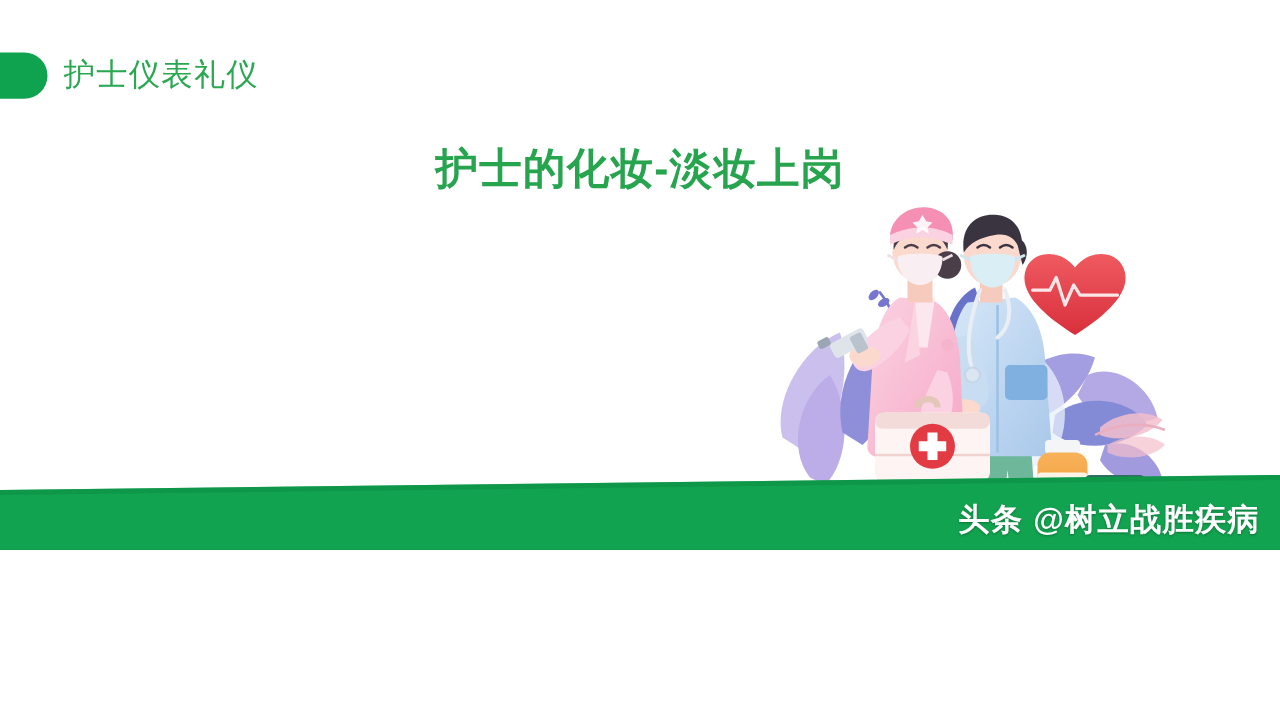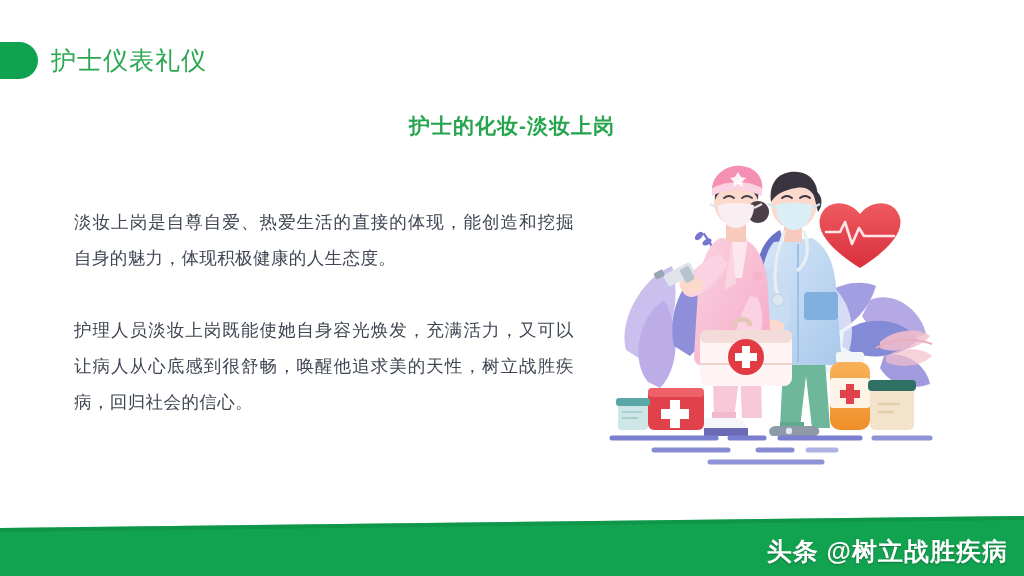--- a/index.html
+++ b/index.html
@@ -9,21 +9,21 @@
   }
   body {
     width: 1024px;
     height: 576px;
     overflow: hidden;
     font-family: "Liberation Sans", "DejaVu Sans", sans-serif;
   }
   .slide {
     position: relative;
     width: 1024px;
-    height: 576px;
+    height: 440px;
     background: #ffffff;
     overflow: hidden;
   }
 
   
   .header {
     position: absolute;
     left: 0;
     top: 40px;
     height: 40px;
@@ -48,21 +48,21 @@
     font-weight: 400;
   }
 
   
   .main-title {
     position: absolute;
     left: 0;
     right: 0;
     top: 112px;
     text-align: center;
-    font-size: 21px;
+    font-size: 34px;
     font-weight: bold;
     color: #26a44e;
     letter-spacing: 1px;
     white-space: nowrap;
   }
 
   
   .body-col {
     position: absolute;
     left: 74px;
@@ -117,24 +117,20 @@
 
 <div class="slide">
 
   <div class="header">
     <div class="header-pill"></div>
     <div class="header-title">护士仪表礼仪</div>
   </div>
 
   <div class="main-title">护士的化妆-淡妆上岗</div>
 
-  <div class="body-col">
-    <div class="para">淡妆上岗是自尊自爱、热爱生活的直接的体现，能创造和挖掘自身的魅力，体现积极健康的人生态度。</div>
-    <div class="para">护理人员淡妆上岗既能使她自身容光焕发，充满活力，又可以让病人从心底感到很舒畅，唤醒他追求美的天性，树立战胜疾病，回归社会的信心。</div>
-  </div>
 
   <div class="illo">
     <svg viewBox="0 0 330 320" xmlns="http://www.w3.org/2000/svg">
       <defs>
         <linearGradient id="gHeart" x1="0" y1="0" x2="0" y2="1">
           <stop offset="0%" stop-color="#ef5a60"></stop>
           <stop offset="100%" stop-color="#d8303c"></stop>
         </linearGradient>
         <linearGradient id="gPinkCoat" x1="0" y1="0" x2="1" y2="1">
           <stop offset="0%" stop-color="#fbd2e1"></stop>

